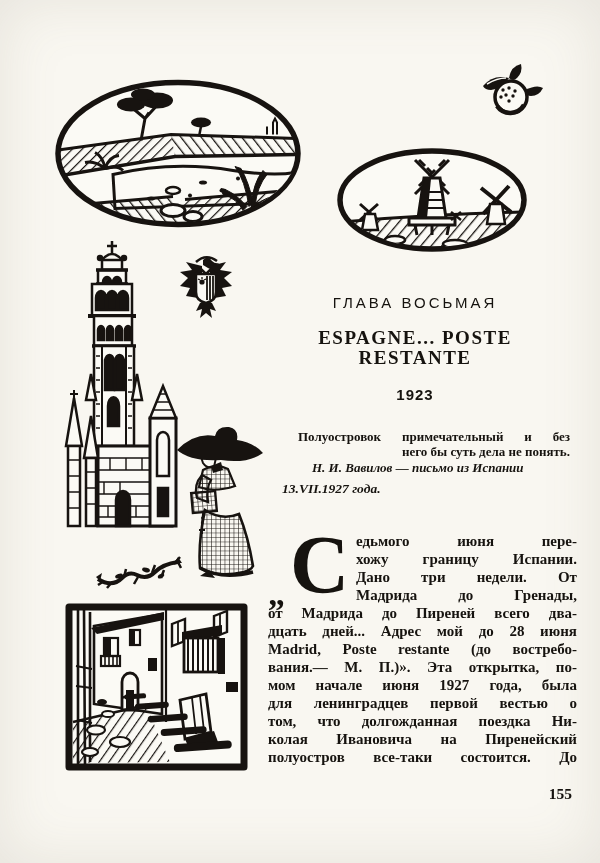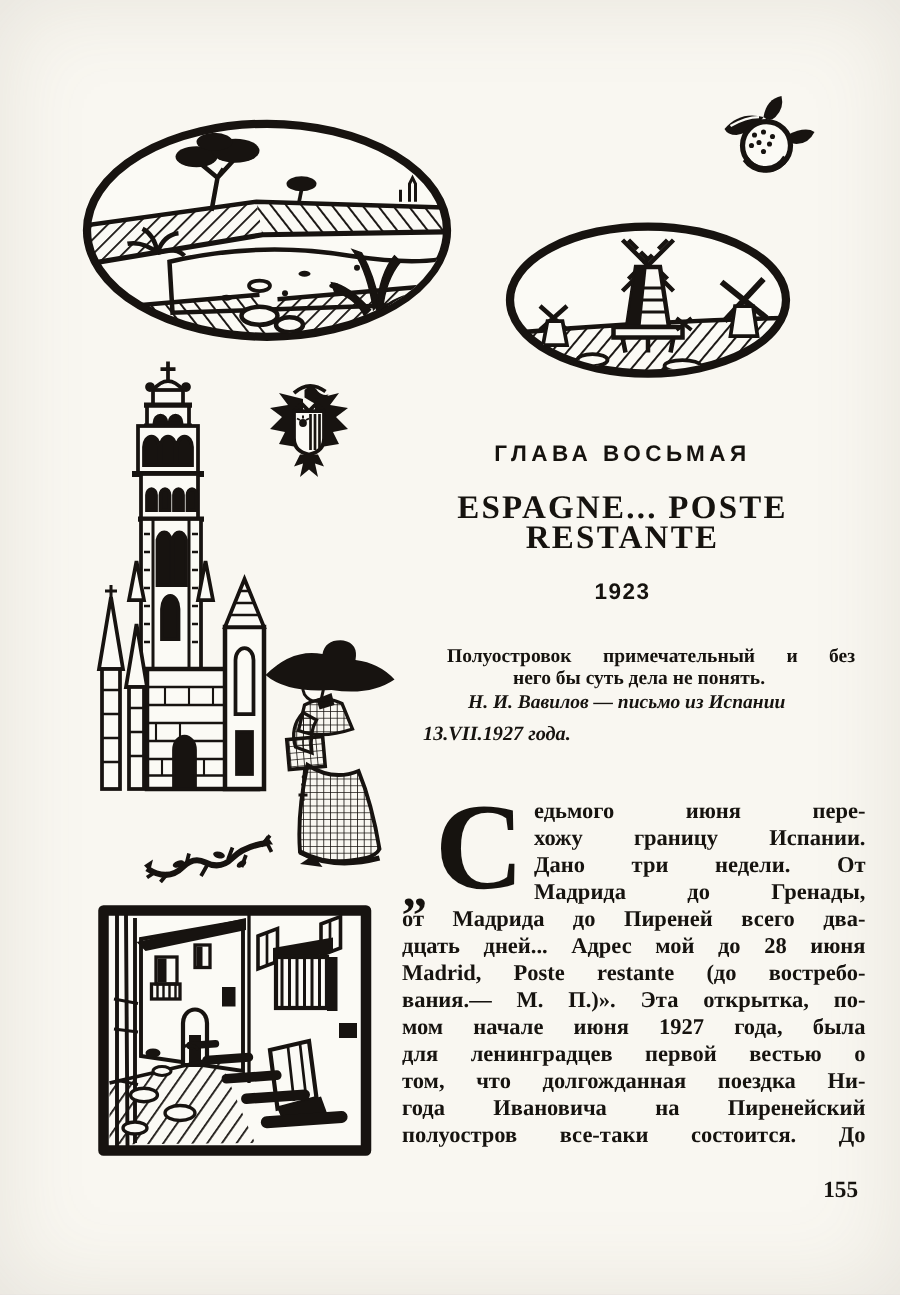--- a/index.html
+++ b/index.html
@@ -9,39 +9,39 @@
     box-shadow:inset 0 0 60px rgba(120,110,90,.14);
     overflow:hidden;
     font-family:"Liberation Serif", serif;
     color:#16130f;
   }
   .ill{position:absolute;}
   .chapter-kicker{
     position:absolute;left:280px;top:295px;width:270px;
     text-align:center;
     font-family:"Liberation Sans", sans-serif;
-    font-weight:bold;font-size:15px;line-height:16px;letter-spacing:3px;
+    font-weight:normal;font-size:15px;line-height:16px;letter-spacing:3px;
   }
   .chapter-title{
     position:absolute;left:280px;top:328px;width:270px;
     text-align:center;
-    font-weight:bold;font-size:22px;line-height:20px;letter-spacing:1.5px;
+    font-weight:bold;font-size:19px;line-height:20px;letter-spacing:1.5px;
   }
   .chapter-year{
     position:absolute;left:280px;top:386px;width:270px;
     text-align:center;
     font-family:"Liberation Sans", sans-serif;
     font-weight:bold;font-size:15px;letter-spacing:1px;
   }
   .epigraph{
     position:absolute;left:282px;top:429px;width:288px;
     font-size:13px;line-height:15px;font-weight:bold;
   }
   .epi-l1{text-align:justify;text-align-last:justify;text-indent:16px;}
-  .epi-l2{text-align:center;}
+  .epi-l2{text-align:right;}
   .epi-attr{font-style:italic;padding-left:30px;margin-top:1px;}
   .epi-date{font-style:italic;text-align:left;padding-right:20px;margin-top:6px;font-size:13.5px;}
   .body-text{
     position:absolute;left:268px;top:532px;width:309px;
     font-size:15px;font-weight:bold;line-height:18px;
   }
   .dropcap{
     float:left;width:88px;height:72px;position:relative;
   }
   .dropcap .oq{
@@ -280,21 +280,21 @@
     <div class="bl">хожу границу Испании.</div>
     <div class="bl">Дано три недели. От</div>
     <div class="bl">Мадрида до Гренады,</div>
     <div class="bl">от Мадрида до Пиреней всего два-</div>
     <div class="bl">дцать дней... Адрес мой до 28 июня</div>
     <div class="bl">Madrid, Poste restante (до востребо-</div>
     <div class="bl">вания.— М. П.)». Эта открытка, по-</div>
     <div class="bl">мом начале июня 1927 года, была</div>
     <div class="bl">для ленинградцев первой вестью о</div>
     <div class="bl">том, что долгожданная поездка Ни-</div>
-    <div class="bl">года Ивановича на Пиренейский</div>
+    <div class="bl">колая Ивановича на Пиренейский</div>
     <div class="bl">полуостров все-таки состоится. До</div>
   </div>
 
   <svg class="ill" style="left:64px;top:602px" width="186" height="172" viewBox="0 0 186 172">
     <defs>
       <pattern id="cob" width="8" height="8" patternUnits="userSpaceOnUse" patternTransform="rotate(35)">
         <line x1="0" y1="0" x2="0" y2="8" stroke="#171310" stroke-width="2.4"></line>
       </pattern>
     </defs>
     <rect x="5" y="5" width="175" height="160" fill="#fbfaf5" stroke="#171310" stroke-width="7" stroke-linejoin="round"></rect>

